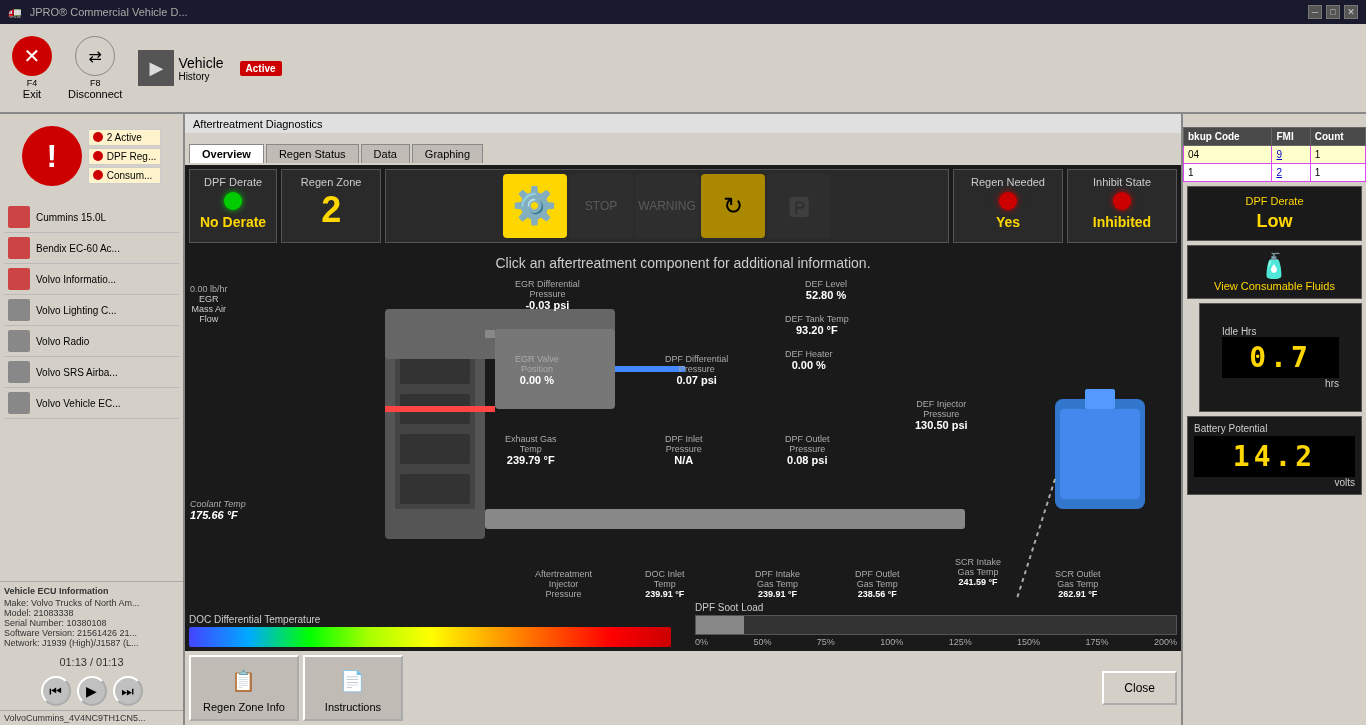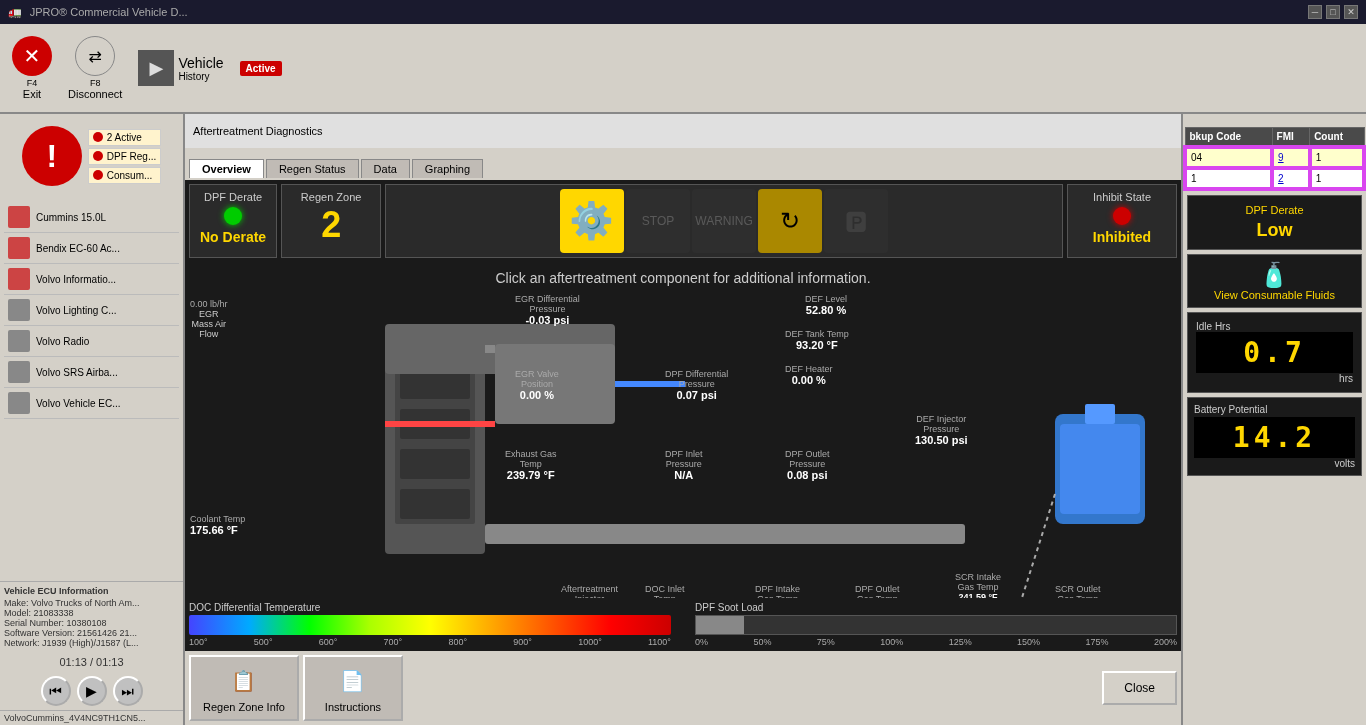--- a/index.html
+++ b/index.html
@@ -36,21 +36,21 @@
     .ecu-item .ecu-icon { width: 22px; height: 22px; background: #666; border-radius: 2px; flex-shrink: 0; }
     .ecu-label { font-size: 10px; white-space: nowrap; overflow: hidden; text-overflow: ellipsis; }
     .vehicle-info { padding: 4px; font-size: 9px; color: #333; border-top: 1px solid #aaa; }
     .time-display { padding: 4px; font-size: 11px; color: #333; text-align: center; }
     .player-controls { display: flex; align-items: center; justify-content: center; gap: 6px; padding: 4px; }
     .player-btn { width: 30px; height: 30px; background: #c0c0c0; border: 2px outset #fff; border-radius: 50%; display: flex; align-items: center; justify-content: center; font-size: 14px; cursor: pointer; }
     .vehicle-id { font-size: 9px; color: #333; padding: 2px 4px; border-top: 1px solid #aaa; }
 
     
     .diagnostics-panel { flex: 1; background: #1a1a1a; display: flex; flex-direction: column; }
-    .diag-title-bar { background: #e0e0e0; padding: 2px 8px; font-size: 11px; color: #000; display: flex; align-items: center; height: 34px; }
+    .diag-title-bar { background: #e0e0e0; padding: 2px 8px; font-size: 11px; color: #000; display: flex; align-items: center; height: 19px; }
     .diag-tabs { background: #d4d0c8; display: flex; padding: 2px 4px; gap: 2px; height: 32px; align-items: flex-end; }
     .diag-tab { padding: 3px 12px; background: #c0bbb5; border: 1px solid #888; border-bottom: none; cursor: pointer; font-size: 11px; color: #000; }
     .diag-tab.active { background: #fff; font-weight: bold; }
 
     
     .status-row { display: flex; gap: 4px; padding: 4px; background: #1a1a1a; }
     .status-card { background: #2a2a2a; border: 1px solid #555; padding: 6px 10px; text-align: center; min-width: 80px; }
     .status-card .card-title { color: #ccc; font-size: 11px; margin-bottom: 4px; }
     .status-card .card-value { color: #FFD700; font-size: 14px; font-weight: bold; }
     .status-card .card-indicator { width: 18px; height: 18px; border-radius: 50%; margin: 4px auto; }
@@ -84,31 +84,31 @@
     .bottom-buttons { display: flex; gap: 4px; padding: 4px; background: #d4d0c8; }
     .bottom-btn { display: flex; flex-direction: column; align-items: center; padding: 6px 12px; background: #c0bbb5; border: 2px outset #fff; cursor: pointer; font-size: 11px; min-width: 100px; }
     .bottom-btn .btn-icon { width: 36px; height: 36px; margin-bottom: 2px; display: flex; align-items: center; justify-content: center; font-size: 20px; }
     .close-btn-wrap { margin-left: auto; display: flex; align-items: center; }
     .close-btn { background: #d4d0c8; border: 2px outset #fff; padding: 8px 20px; font-size: 12px; cursor: pointer; }
 
     
     .right-panel { width: 185px; background: #d4d0c8; display: flex; flex-direction: column; border-left: 2px solid #888; }
     .fault-table { width: 100%; border-collapse: collapse; font-size: 10px; margin-top: 13px; }
     .fault-table th { background: #4a4a4a; color: white; padding: 3px 4px; text-align: left; border: 1px solid #666; }
-    .fault-table td { padding: 3px 4px; border: 4px solid #d946ef; background: #fff; }
+    .fault-table td { padding: 3px 4px; border: 1px solid #d946ef; background: #fff; }
     .fault-table tr.highlighted td { background: #ffffcc; }
     .fault-table a { color: #0000cc; text-decoration: underline; }
 
     
     .right-widgets { display: flex; flex-direction: column; gap: 4px; padding: 4px; }
     .dpf-derate-widget { background: #1a1a1a; padding: 8px; text-align: center; border: 1px solid #555; }
     .dpf-derate-title { color: #FFD700; font-size: 11px; margin-bottom: 4px; }
     .dpf-derate-value { color: #FFD700; font-size: 18px; font-weight: bold; }
     .consumables-btn { background: #1a1a1a; padding: 6px; text-align: center; border: 1px solid #555; cursor: pointer; color: #FFD700; font-size: 11px; }
-    .idle-hrs-widget { background: #1a1a1a; padding: 8px; border: 1px solid #555; }
+    .idle-hrs-widget { background: #1a1a1a; padding: 22px; border: 1px solid #555; margin-left: 12px; }
     .idle-hrs-title { color: #ccc; font-size: 10px; }
     .idle-hrs-display { background: #000; color: #FFD700; font-size: 28px; font-weight: bold; font-family: monospace; text-align: center; padding: 4px; letter-spacing: 4px; }
     .idle-hrs-unit { color: #ccc; font-size: 10px; text-align: right; }
     .battery-widget { background: #1a1a1a; padding: 6px; border: 1px solid #555; }
     .battery-title { color: #ccc; font-size: 10px; margin-bottom: 2px; }
     .battery-display { background: #000; color: #FFD700; font-size: 28px; font-weight: bold; font-family: monospace; text-align: center; padding: 4px; letter-spacing: 4px; }
     .battery-unit { color: #ccc; font-size: 10px; text-align: right; }
     .toolbar-section { display: flex; align-items: center; }
   </style>
 </head>
@@ -271,20 +271,25 @@
 
           <div class="warn-icon warn-inactive" style="background:#333;padding:4px;border-radius:4px;font-size:12px;color:#888;">STOP</div>
 
           <div class="warn-icon warn-inactive" style="background:#333;padding:4px;border-radius:4px;font-size:12px;color:#888;">WARNING</div>
 
           <div class="warn-icon warn-active" style="background:#aa8800;font-size:24px;">↻</div>
 
           <div class="warn-icon warn-inactive" style="background:#333;padding:4px;border-radius:4px;font-size:24px;color:#555;">🅿</div>
         </div>
 
+        <div class="status-card regen-needed-card">
+          <div class="card-title">Regen Needed</div>
+          <div class="card-indicator indicator-red"></div>
+          <div class="card-value">Yes</div>
+        </div>
 
         <div class="status-card inhibit-card">
           <div class="card-title">Inhibit State</div>
           <div class="card-indicator indicator-red"></div>
           <div class="card-value">Inhibited</div>
         </div>
       </div>
 
       <div class="click-hint">Click an aftertreatment component for additional information.</div>
 
@@ -328,21 +333,21 @@
           <polygon points="780,445 760,450 760,440" fill="#ff6600"></polygon>
 
           <line x1="870" y1="200" x2="800" y2="420" stroke="#aaa" stroke-width="2" stroke-dasharray="4"></line>
         </svg>
 
         <div style="position:absolute;top:5px;left:5px;color:#fff;font-size:10px;text-align:center;">
           <div style="color:#aaa;font-size:9px;">0.00 lb/hr</div>
           <div style="color:#ccc;font-size:9px;">EGR<br>Mass Air<br>Flow</div>
         </div>
 
-        <div style="position:absolute;top:220px;left:5px;color:#fff;font-size:10px;">
+        <div style="position:absolute;top:220px;left:5px;color:#fff;font-size:10px;font-style:italic;">
           <div style="color:#aaa;font-size:9px;">Coolant Temp</div>
           <div style="color:#fff;font-size:11px;font-weight:bold;">175.66 °F</div>
         </div>
 
         <div style="position:absolute;top:0px;left:330px;color:#fff;font-size:10px;text-align:center;">
           <div style="color:#aaa;font-size:9px;">EGR Differential<br>Pressure</div>
           <div style="color:#fff;font-size:11px;font-weight:bold;">-0.03 psi</div>
         </div>
 
         <div style="position:absolute;top:75px;left:330px;color:#fff;font-size:10px;text-align:center;">
@@ -383,21 +388,21 @@
         <div style="position:absolute;top:155px;left:600px;color:#fff;font-size:10px;text-align:center;">
           <div style="color:#aaa;font-size:9px;">DPF Outlet<br>Pressure</div>
           <div style="color:#fff;font-size:11px;font-weight:bold;">0.08 psi</div>
         </div>
 
         <div style="position:absolute;top:120px;left:730px;color:#fff;font-size:10px;text-align:center;">
           <div style="color:#aaa;font-size:9px;">DEF Injector<br>Pressure</div>
           <div style="color:#fff;font-size:11px;font-weight:bold;">130.50 psi</div>
         </div>
 
-        <div style="position:absolute;top:290px;left:350px;color:#fff;font-size:9px;text-align:center;margin-left:26px;">
+        <div style="position:absolute;top:290px;left:350px;color:#fff;font-size:9px;text-align:center;">
           <div style="color:#aaa;">Aftertreatment<br>Injector<br>Pressure</div>
           <div style="color:#fff;font-weight:bold;">47.40 psi</div>
         </div>
 
         <div style="position:absolute;top:290px;left:460px;color:#fff;font-size:9px;text-align:center;">
           <div style="color:#aaa;">DOC Inlet<br>Temp</div>
           <div style="color:#fff;font-weight:bold;">239.91 °F</div>
         </div>
 
         <div style="position:absolute;top:290px;left:570px;color:#fff;font-size:9px;text-align:center;">
@@ -419,30 +424,20 @@
           <div style="color:#aaa;">SCR Outlet<br>Gas Temp</div>
           <div style="color:#fff;font-weight:bold;">262.91 °F</div>
         </div>
       </div>
 
       <div class="bottom-gauges">
         <div class="temp-gauge">
           <div class="gauge-label">DOC Differential
 Temperature</div>
           <div class="gauge-bar"></div>
-          <div class="gauge-ticks">
-            <span>100°</span>
-            <span>500°</span>
-            <span>600°</span>
-            <span>700°</span>
-            <span>800°</span>
-            <span>900°</span>
-            <span>1000°</span>
-            <span>1100°</span>
-          </div>
         </div>
         <div style="width:20px;"></div>
         <div class="soot-gauge">
           <div class="gauge-label">DPF Soot Load</div>
           <div class="soot-bar-bg">
             <div class="soot-bar-fill"></div>
           </div>
           <div class="soot-ticks">
             <span>0%</span>
             <span>50%</span>

